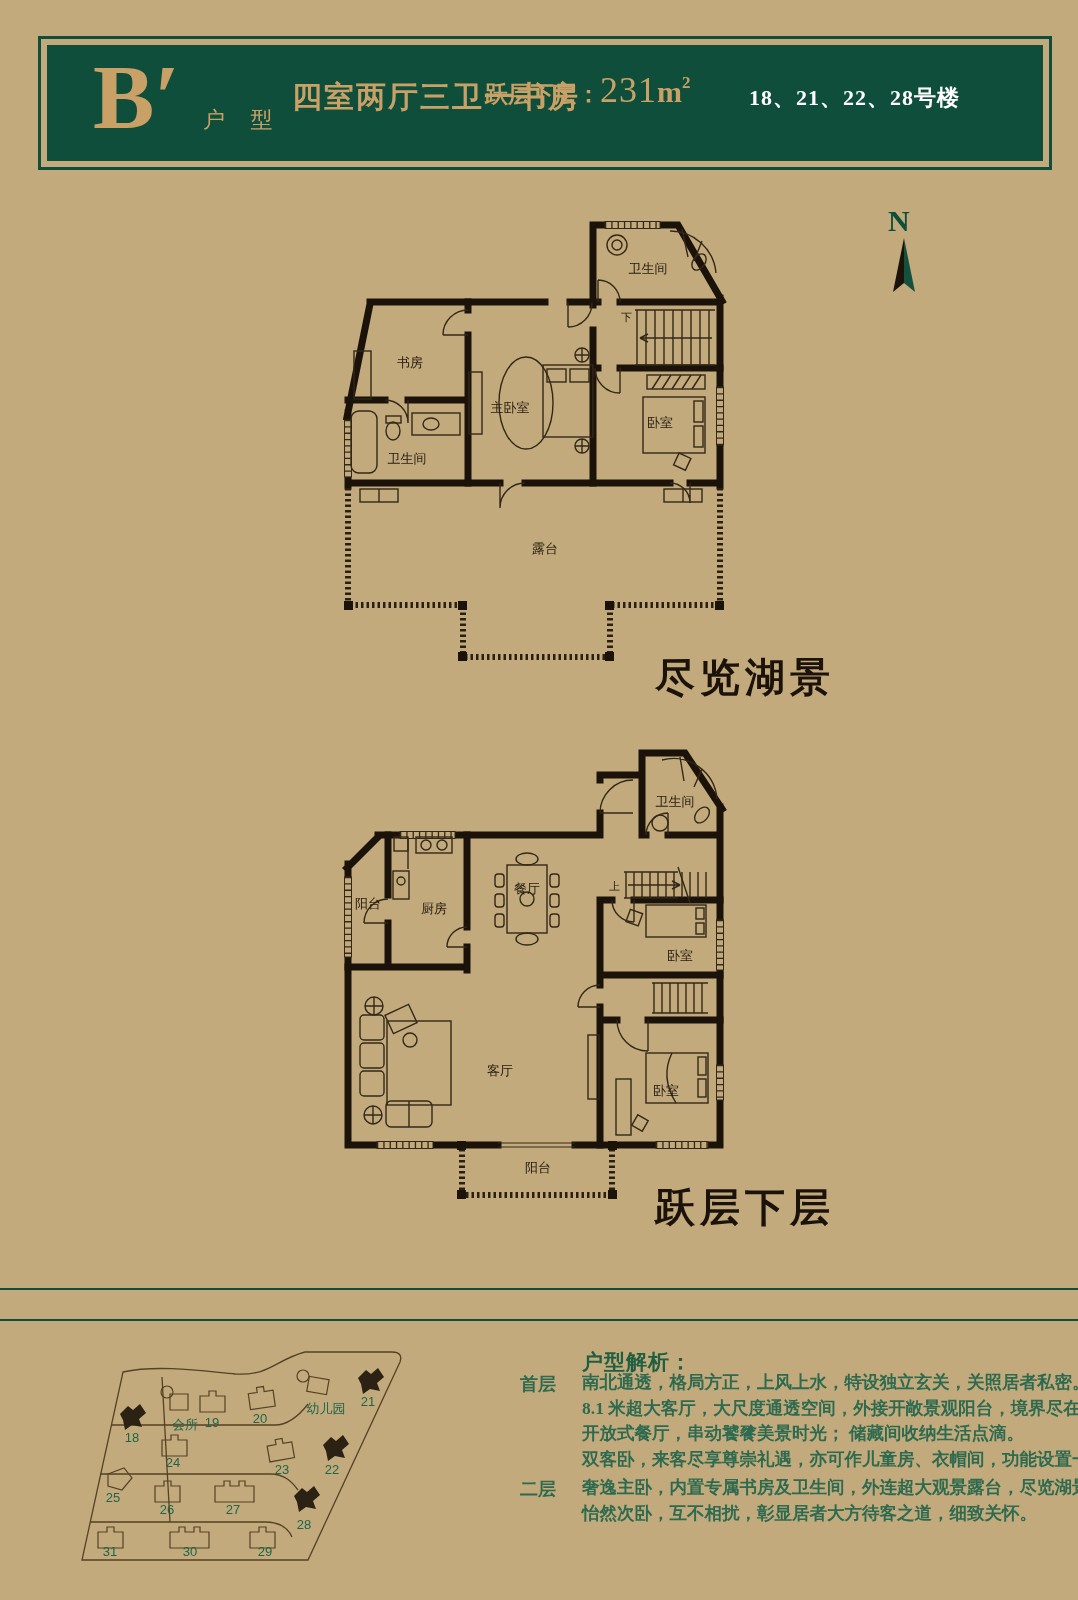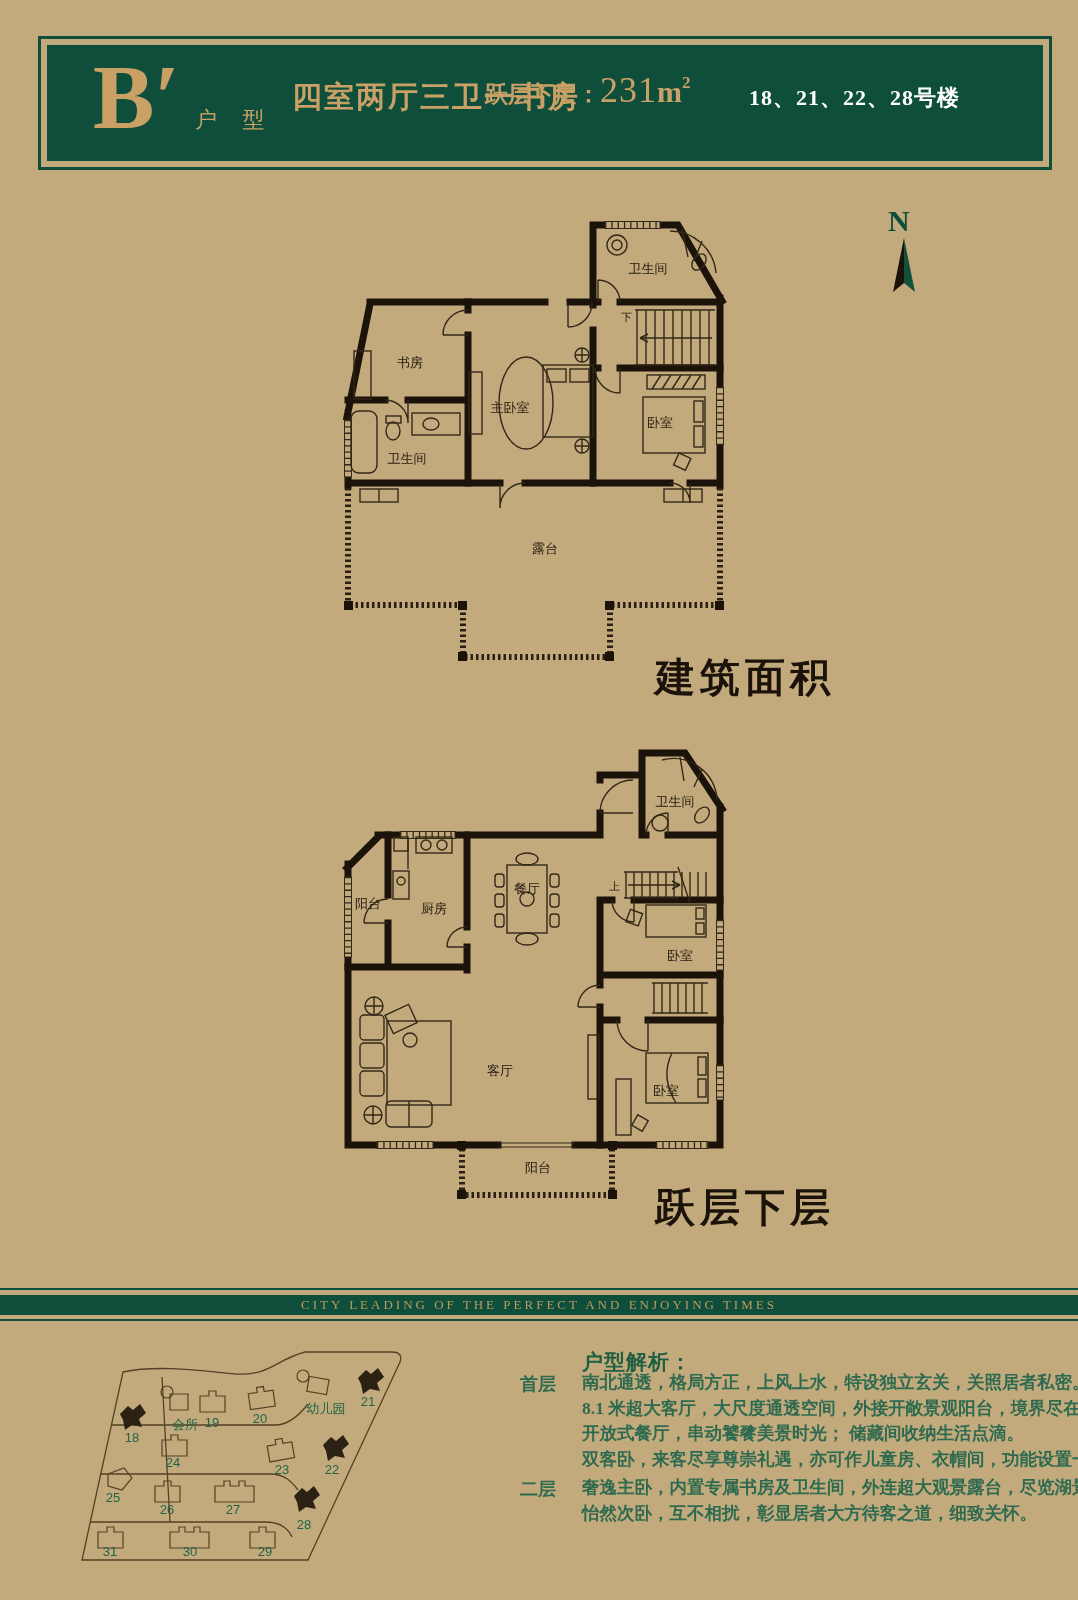--- a/index.html
+++ b/index.html
@@ -3,21 +3,21 @@
 <meta charset="utf-8">
 <style>
   html,body{margin:0;padding:0;}
   .page{position:relative;width:1078px;height:1600px;background:#c2aa7c;overflow:hidden;
         font-family:"Liberation Serif","DejaVu Serif",serif;}
   .abs{position:absolute;}
   
   .hdr{left:38px;top:36px;width:996px;height:116px;border:3px solid #0f4e3a;padding:6px;}
   .hdr-in{position:relative;width:100%;height:100%;background:#0f4e3a;}
   .b-letter{left:46px;top:6px;font-size:92px;font-weight:bold;color:#c9a166;line-height:1;}
-  .unit-label{left:148px;top:60px;font-size:22px;color:#c9a166;letter-spacing:10px;}
+  .unit-label{left:156px;top:60px;font-size:22px;color:#c9a166;letter-spacing:10px;}
   .layout-txt{left:200px;top:32px;font-size:30px;font-weight:bold;color:#c9a166;letter-spacing:2px;margin-left:45px;}
   .area-wrap{left:438px;top:24px;display:flex;align-items:baseline;color:#c9a166;}
   .area-label{font-size:23px;font-weight:bold;}
   .area-value{font-size:36px;font-weight:normal;letter-spacing:1px;}
   .area-unit{font-size:30px;font-weight:bold;}
   .area-sup{font-size:17px;font-weight:bold;position:relative;top:-14px;}
   .bldg-txt{left:702px;top:38px;font-size:22px;font-weight:bold;color:#ffffff;letter-spacing:1px;}
   
   .north-n{left:888px;top:204px;font-size:30px;font-weight:bold;color:#0f4e3a;}
   
@@ -151,21 +151,21 @@
     </g>
 
     <text class="rmlab" x="318" y="68" text-anchor="middle">卫生间</text>
     <text class="rmlab" x="80" y="162" text-anchor="middle">书房</text>
     <text class="rmlab" x="180" y="207" text-anchor="middle">主卧室</text>
     <text class="rmlab" x="330" y="222" text-anchor="middle">卧室</text>
     <text class="rmlab" x="77" y="258" text-anchor="middle">卫生间</text>
     <text class="rmlab" x="215" y="348" text-anchor="middle">露台</text>
     <text class="stlab" x="302" y="116" text-anchor="end">下</text>
   </svg>
-  <div class="abs plan-title" style="left:655px;top:650px;">建筑面积</div>
+  <div class="abs plan-title" style="left:655px;top:650px;">尽览湖景</div>
 
   <svg class="abs" style="left:330px;top:735px;" width="440" height="500" viewBox="0 0 440 500">
     <g stroke="#1b130a" stroke-width="7" fill="none" stroke-linecap="square">
       <path d="M48,100 H70 M125,100 H270 M48,102 L17,133
                M18,129 V142 M18,222 V410
                M270,100 V78 M270,45 V40 H312
                M312,100 V18 H355 L392,74
                M390,72 V185 M390,235 V330 M390,365 V410
                M312,100 H316 M338,100 H390
                M18,410 H47 M103,410 H168 M245,410 H326 M378,410 H390"></path>
@@ -278,21 +278,20 @@
     <text class="rmlab" x="197" y="158" text-anchor="middle">餐厅</text>
     <text class="stlab" x="290" y="155" text-anchor="end">上</text>
     <text class="rmlab" x="350" y="225" text-anchor="middle">卧室</text>
     <text class="rmlab" x="170" y="340" text-anchor="middle">客厅</text>
     <text class="rmlab" x="336" y="360" text-anchor="middle">卧室</text>
     <text class="rmlab" x="208" y="437" text-anchor="middle">阳台</text>
   </svg>
   <div class="abs plan-title" style="left:655px;top:1180px;">跃层下层</div>
 
   <div class="abs bar-thin" style="top:1288px;"></div>
-  <div class="abs banner">CITY LEADING OF THE PERFECT AND ENJOYING TIMES</div>
   <div class="abs bar-thin" style="top:1319px;"></div>
 
   <svg class="abs" style="left:70px;top:1332px;" width="340" height="245" viewBox="0 0 340 245">
     <g stroke="#544225" stroke-width="1.3" fill="none">
       <path d="M53,40 C90,32 140,40 165,42 C200,44 205,28 235,20 L322,20 C330,20 332,24 330,30 L238,228 L12,228 Z"></path>
       <path d="M41,93 H205 C218,93 228,85 238,72 M30,142 H200 C215,142 222,150 228,158 M20,190 H195 C210,190 218,196 222,205 M92,45 L100,190"></path>
     </g>
 
     <g stroke="#544225" stroke-width="1.2" fill="none">
       <path d="M130,64 h9 v-5 h7 v5 h9 v16 h-25 z"></path>

